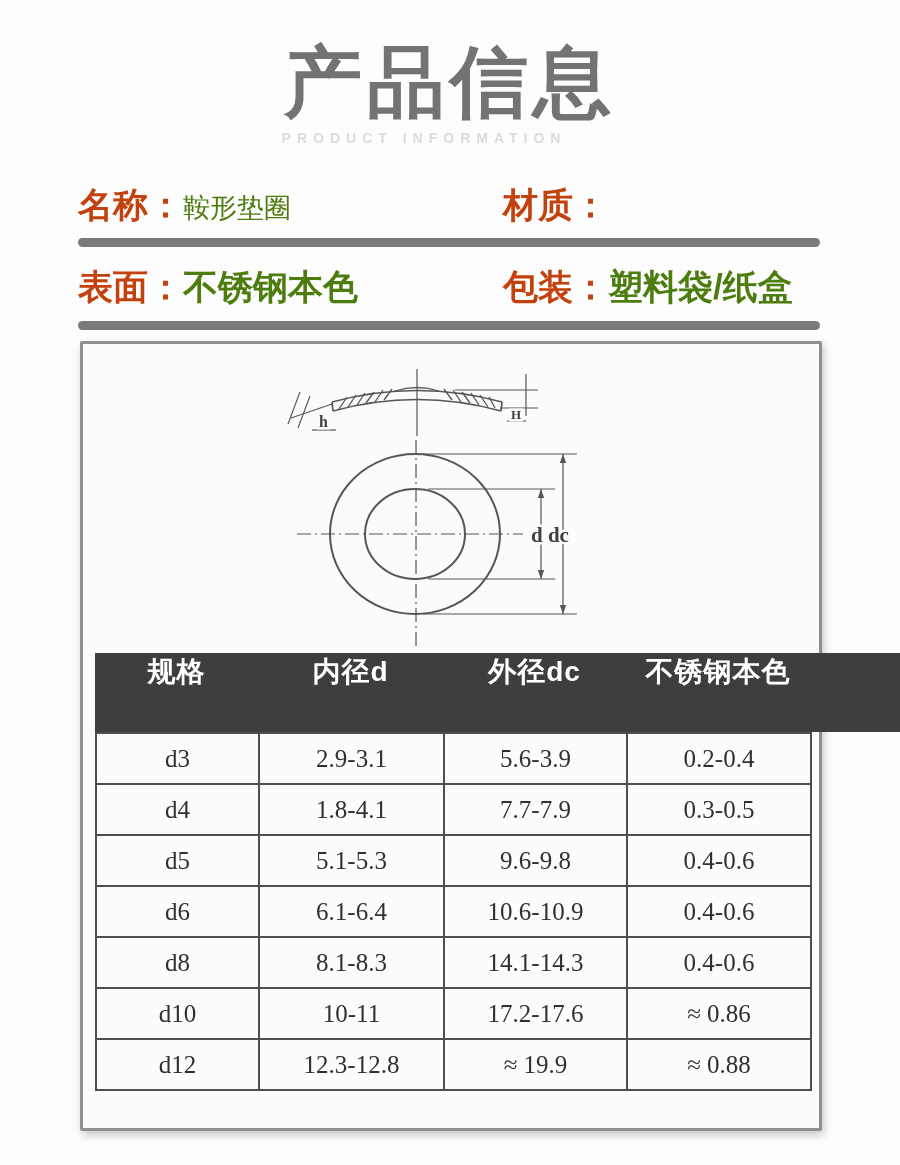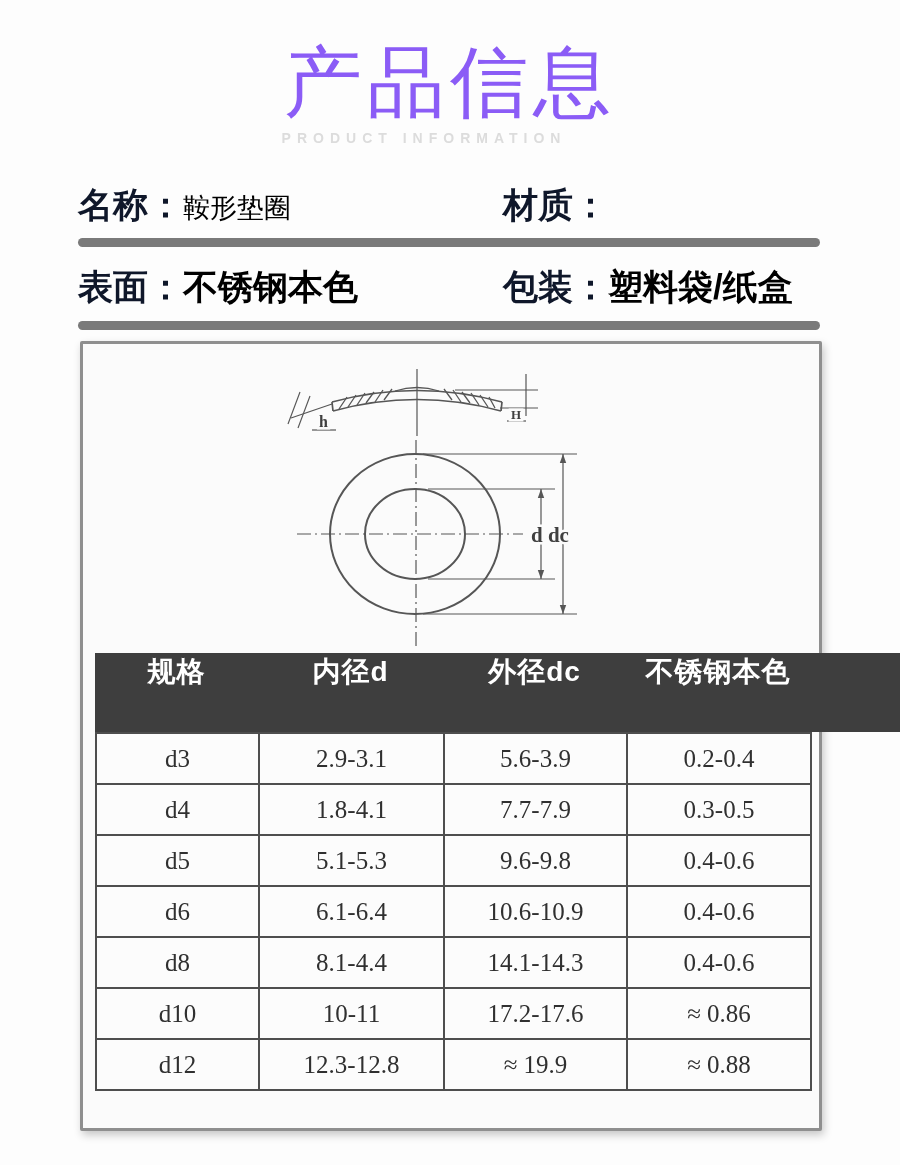--- a/index.html
+++ b/index.html
@@ -5,36 +5,36 @@
   html,body{margin:0;padding:0;background:#ffffff;}
   .page{
     position:relative;width:900px;height:1165px;overflow:hidden;
     background:#fdfdfd;
     font-family:"Liberation Sans","DejaVu Sans",sans-serif;
     color:#141414;
   }
   
   .title{
     position:absolute;top:36px;left:0;width:900px;
-    text-align:center;font-size:78px;font-weight:400;
-    letter-spacing:5px;color:#8b5cf6;line-height:1.2;
+    text-align:center;font-size:78px;font-weight:700;
+    letter-spacing:5px;color:#737373;line-height:1.2;
   }
   .subtitle{
     position:absolute;top:130px;left:0;width:848px;
     text-align:center;font-size:14px;font-weight:700;
     letter-spacing:6px;color:#dcdcdc;
   }
   
   .info-row{position:absolute;left:78px;width:744px;display:flex;align-items:baseline;}
   .info-row .cell-left{display:flex;align-items:baseline;}
   .info-row .cell-right{position:absolute;left:425px;display:flex;align-items:baseline;}
   .row1{top:182px;}
   .row2{top:264px;}
-  .lbl{font-size:35px;font-weight:600;color:#0f172a;white-space:nowrap;}
-  .val{font-size:35px;font-weight:600;color:#000000;white-space:nowrap;}
+  .lbl{font-size:35px;font-weight:600;color:#c2410c;white-space:nowrap;}
+  .val{font-size:35px;font-weight:600;color:#4d7c0f;white-space:nowrap;}
   .val.small{font-size:27px;font-weight:500;}
   .divider{
     position:absolute;left:78px;width:742px;height:9px;border-radius:5px;
     background:#7a7a7a;
   }
   .div1{top:238px;}
   .div2{top:321px;}
   
   .spec-box{
     position:absolute;left:80px;top:341px;width:736px;height:784px;
@@ -199,21 +199,21 @@
           <td>0.4-0.6</td>
         </tr>
         <tr>
           <td>d6</td>
           <td>6.1-6.4</td>
           <td>10.6-10.9</td>
           <td>0.4-0.6</td>
         </tr>
         <tr>
           <td>d8</td>
-          <td>8.1-4.4</td>
+          <td>8.1-8.3</td>
           <td>14.1-14.3</td>
           <td>0.4-0.6</td>
         </tr>
         <tr>
           <td>d10</td>
           <td>10-11</td>
           <td>17.2-17.6</td>
           <td>≈ 0.86</td>
         </tr>
         <tr>

